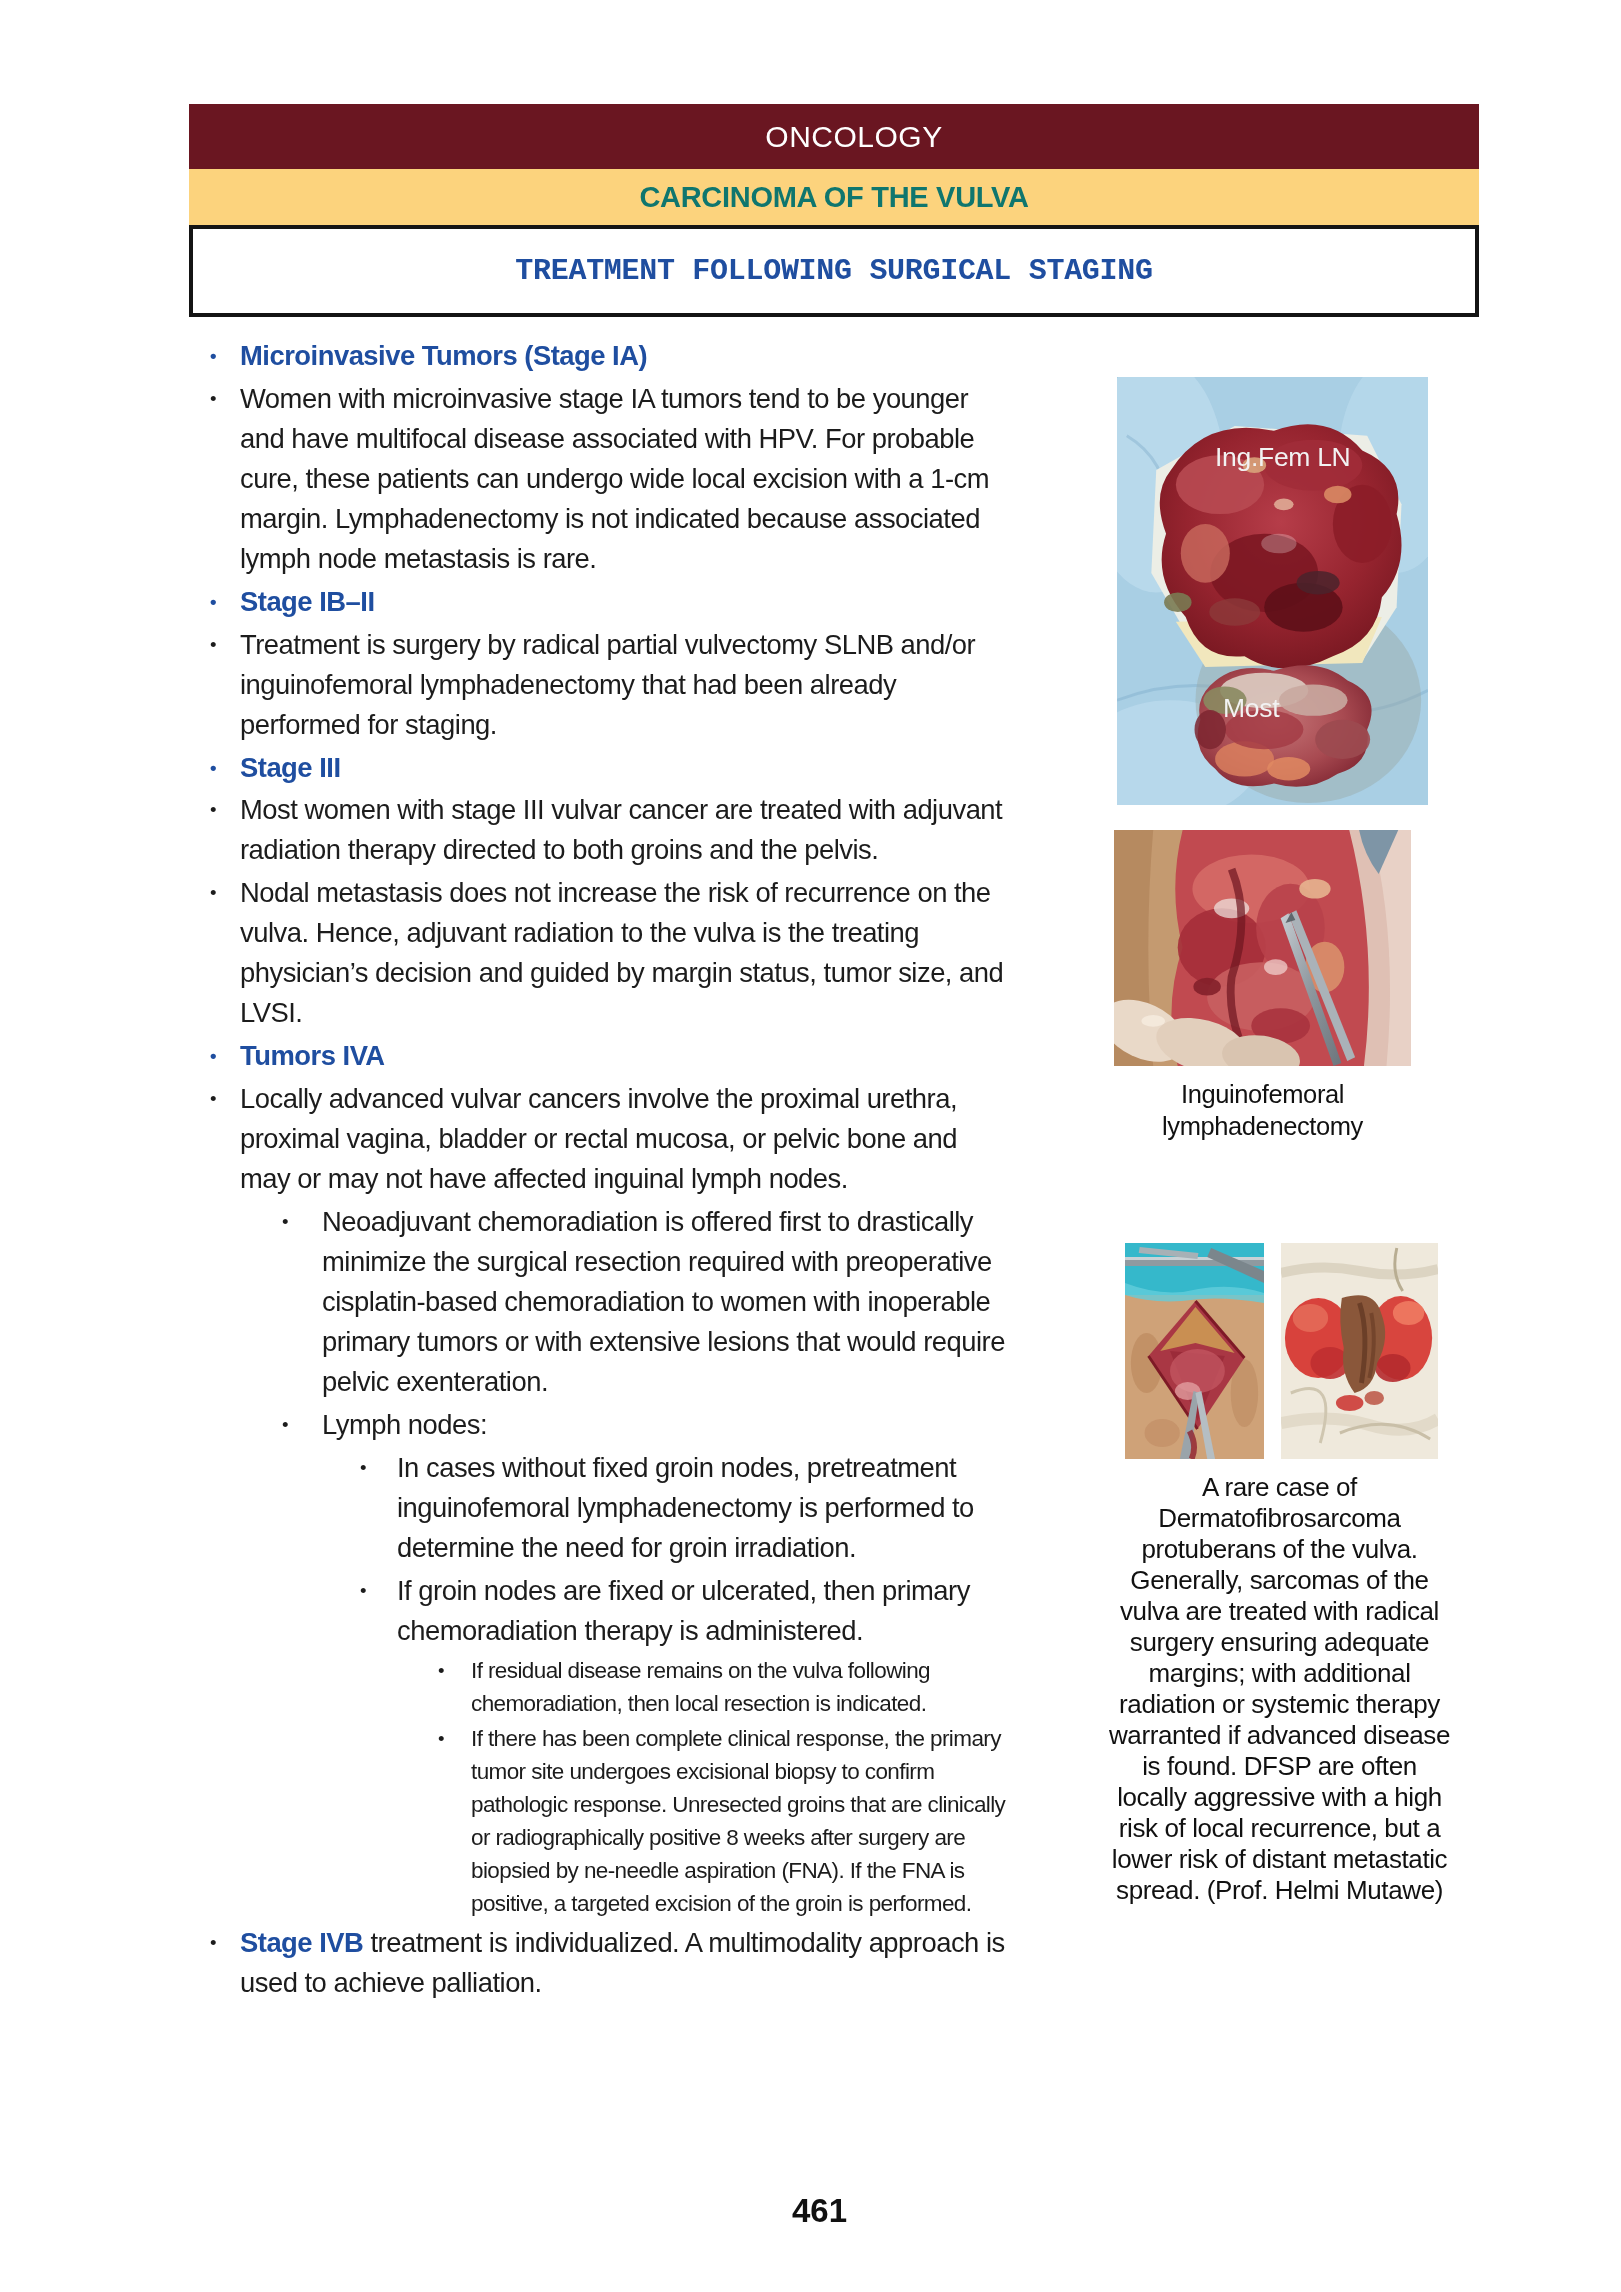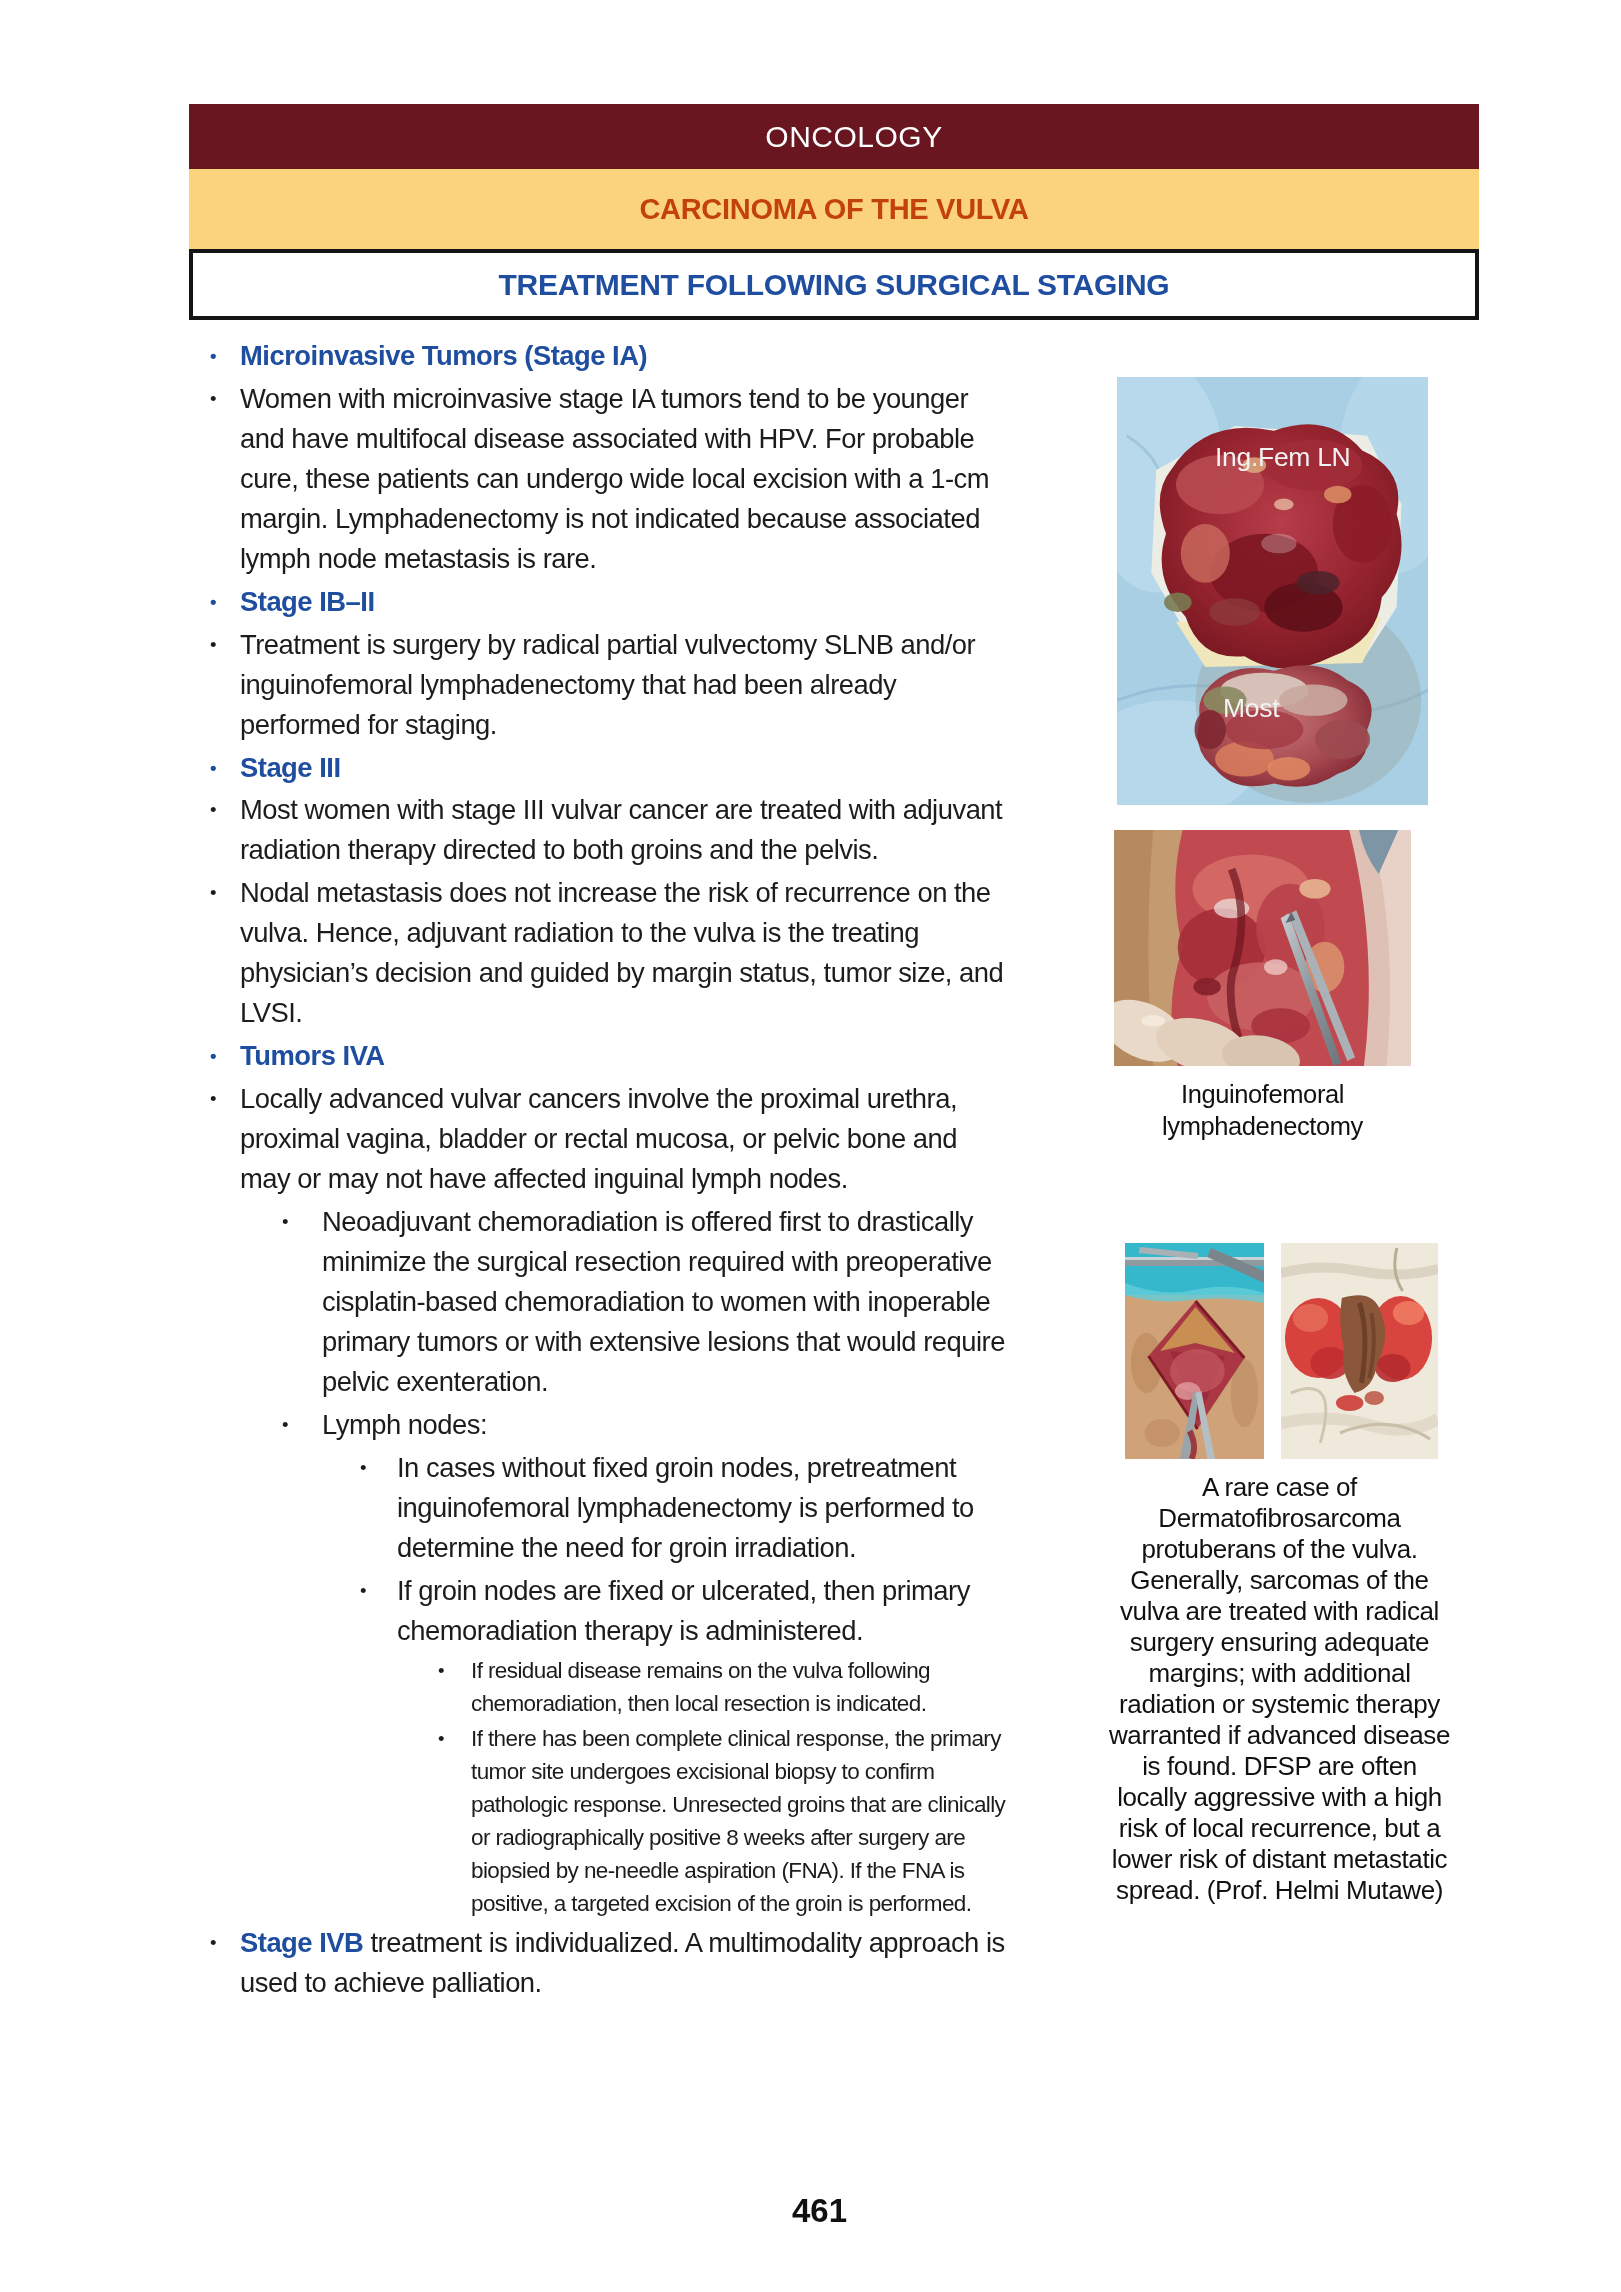--- a/index.html
+++ b/index.html
@@ -5,22 +5,22 @@
   html,body { margin:0; padding:0; background:#ffffff; }
   .page {
     position:relative; width:1621px; height:2293px; background:#ffffff;
     overflow:hidden; font-family:"Liberation Sans", sans-serif; color:#1c1c1c;
   }
 
   
   .header { position:absolute; left:189px; top:104px; width:1290px; }
   .bar { display:flex; align-items:center; justify-content:center; box-sizing:border-box; }
   .bar-section { height:65px; background:var(--maroon,#6A1621); color:#ffffff; font-size:30px; letter-spacing:0.5px;padding-left:40px; }
-  .bar-chapter { height:80px; background:var(--gold,#FCD37D); color:#c2410c; font-size:29px; font-weight:bold; letter-spacing:-0.3px;text-align:center; }
-  .bar-topic   { height:71px; background:#ffffff; border:4.9px solid #141414; color:var(--blue,#1F4EA0); font-size:30px; font-weight:bold; letter-spacing:-0.3px; }
+  .bar-chapter { height:56px; background:var(--gold,#FCD37D); color:#0f766e; font-size:29px; font-weight:bold; letter-spacing:-0.3px;text-align:center; }
+  .bar-topic   { height:92px; background:#ffffff; border:4.9px solid #141414; color:var(--blue,#1F4EA0); font-size:30px; font-weight:bold; letter-spacing:-0.3px;font-family:Liberation Mono, monospace; }
 
   
   .bullets { position:absolute; left:0; top:336px; width:1014px; }
   .row { display:flex; margin-bottom:2.9px; font-size:27.4px; line-height:40px; letter-spacing:-0.5px; }
   .row .dot { flex:none; font-size:18.6px; line-height:inherit; }
   .row .txt { flex:1 1 auto; min-width:0; }
   .l1 { margin-left:210px; } .l1 .dot { width:30px; }
   .l2 { margin-left:282px; } .l2 .dot { width:40px; }
   .l3 { margin-left:360px; } .l3 .dot { width:37px; }
   .l4 { margin-left:438px; } .l4 .dot { width:33px; }

